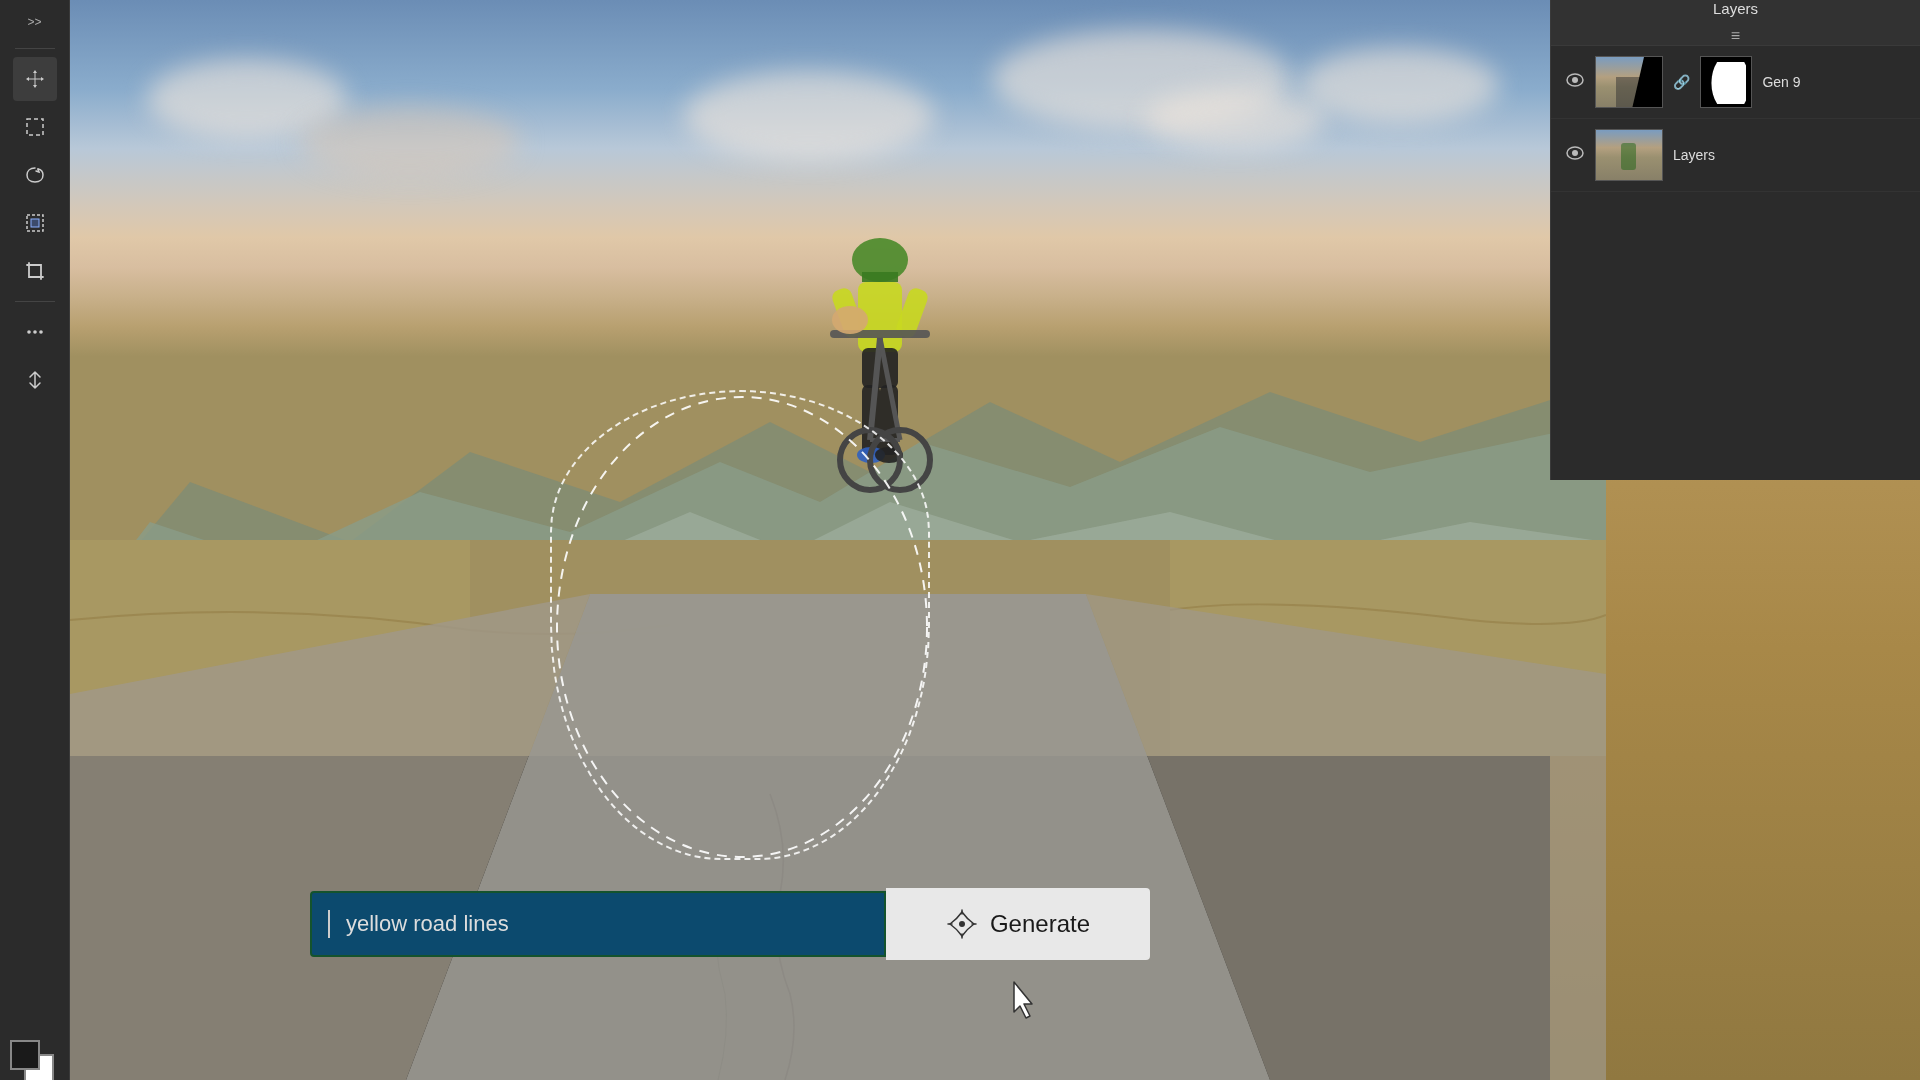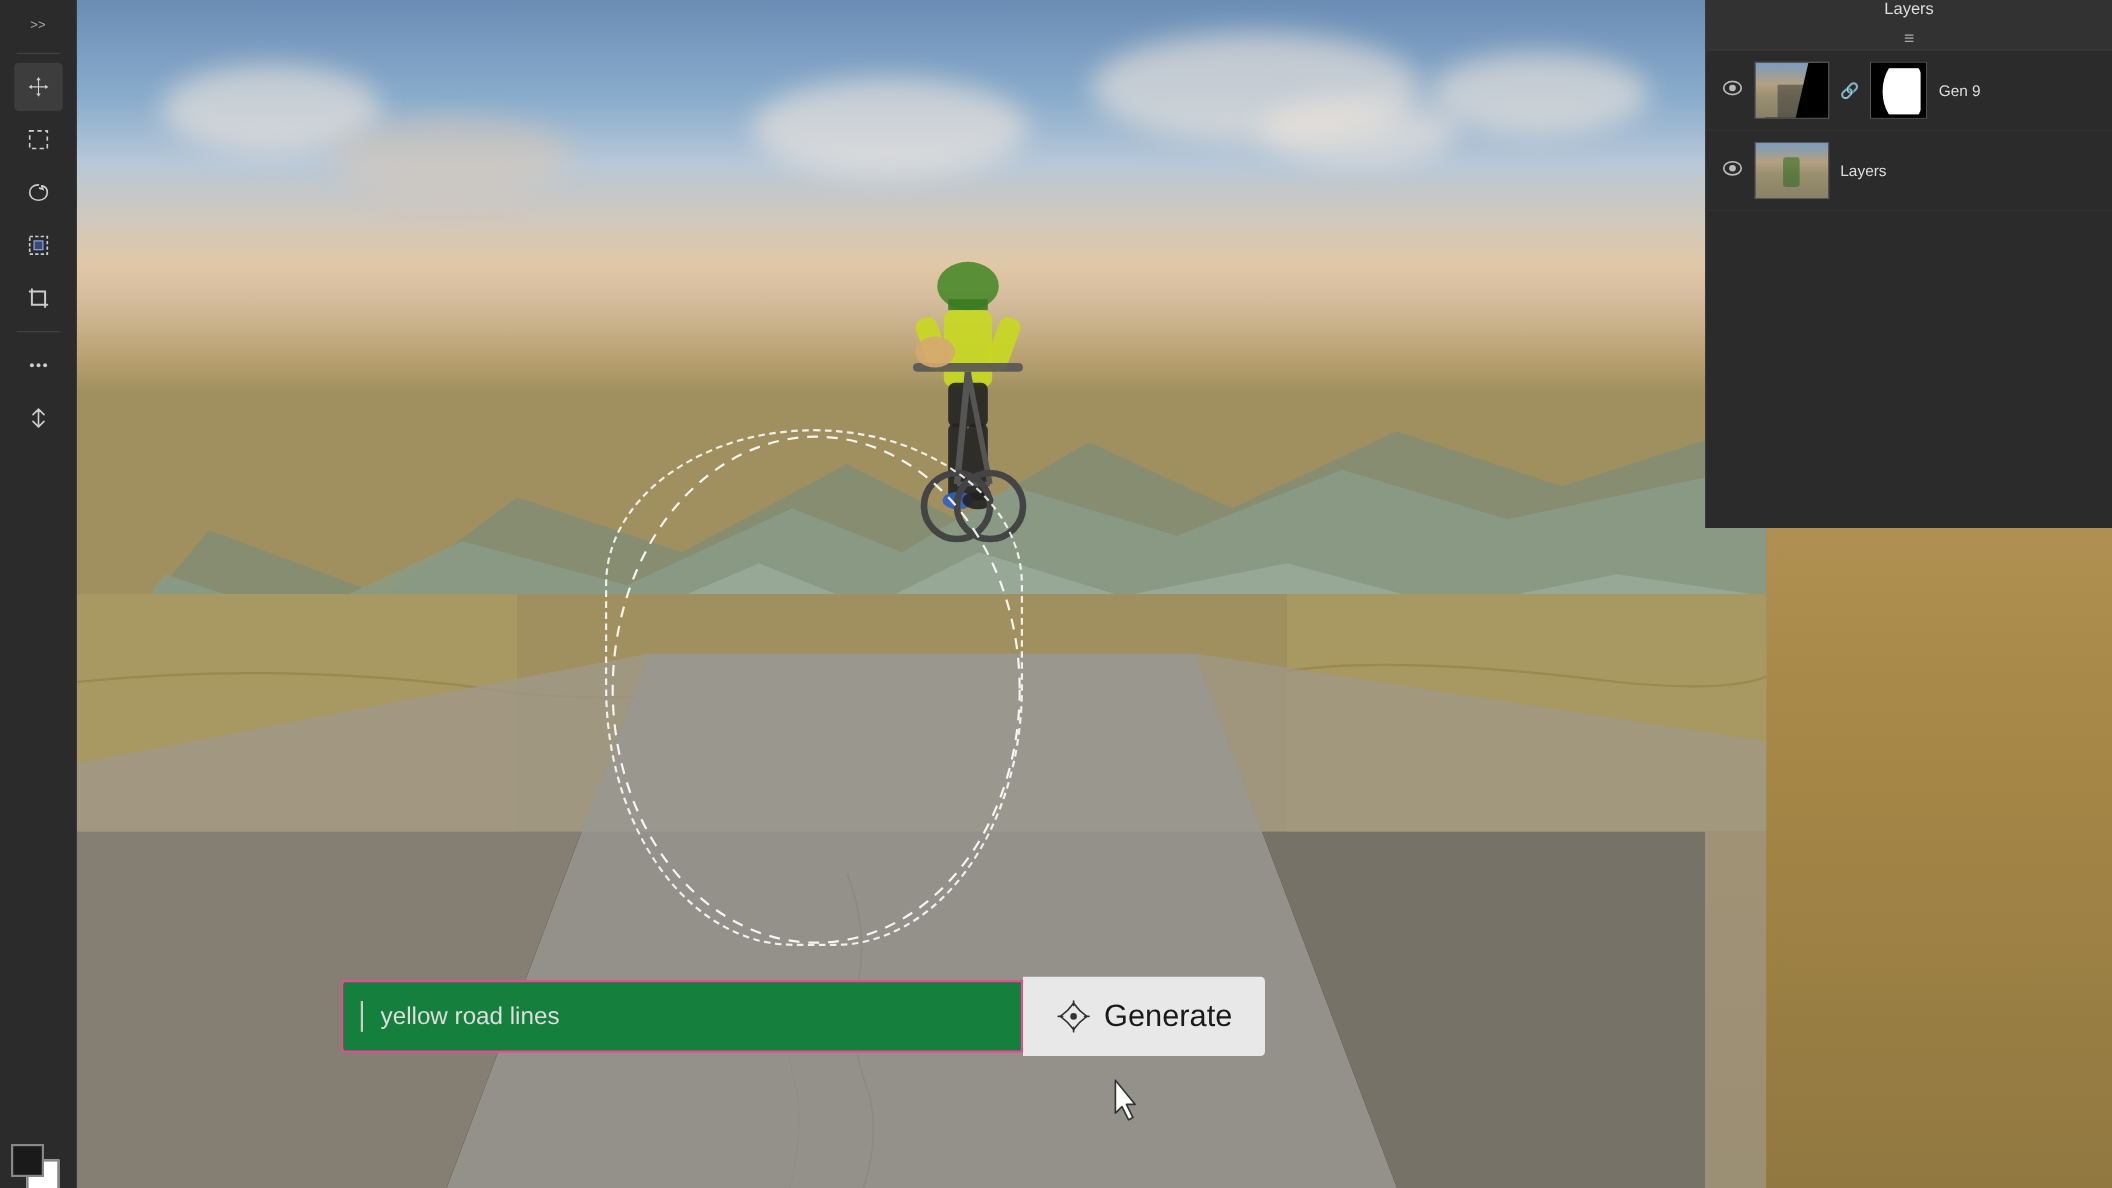--- a/index.html
+++ b/index.html
@@ -217,22 +217,22 @@
       width: 840px;
       display: flex;
       align-items: center;
       gap: 0;
       z-index: 200;
     }
 
     #prompt-input-wrapper {
       flex: 1;
       position: relative;
-      background: #15803d;
-      border: 2px solid #ec4899;
+      background: #0c4a6e;
+      border: 2px solid #14532d;
       border-radius: 4px 0 0 4px;
       display: flex;
       align-items: center;
     }
 
     #prompt-cursor {
       width: 2px;
       height: 28px;
       background: #ccc;
       margin-left: 16px;
@@ -244,31 +244,31 @@
       background: transparent;
       border: none;
       outline: none;
       color: #ddd;
       font-size: 22px;
       padding: 18px 16px;
       font-family: inherit;
     }
 
     #generate-btn {
-      width: 220px;
+      width: 264px;
       height: 72px;
       background: #e8e8e8;
       border: none;
       border-radius: 0 4px 4px 0;
       display: flex;
       align-items: center;
       justify-content: center;
       gap: 12px;
       cursor: pointer;
-      font-size: 28px;
+      font-size: 24px;
       font-weight: 500;
       color: #1a1a1a;
     }
 
     .generate-icon {
       width: 32px;
       height: 32px;
       display: flex;
       align-items: center;
       justify-content: center;

